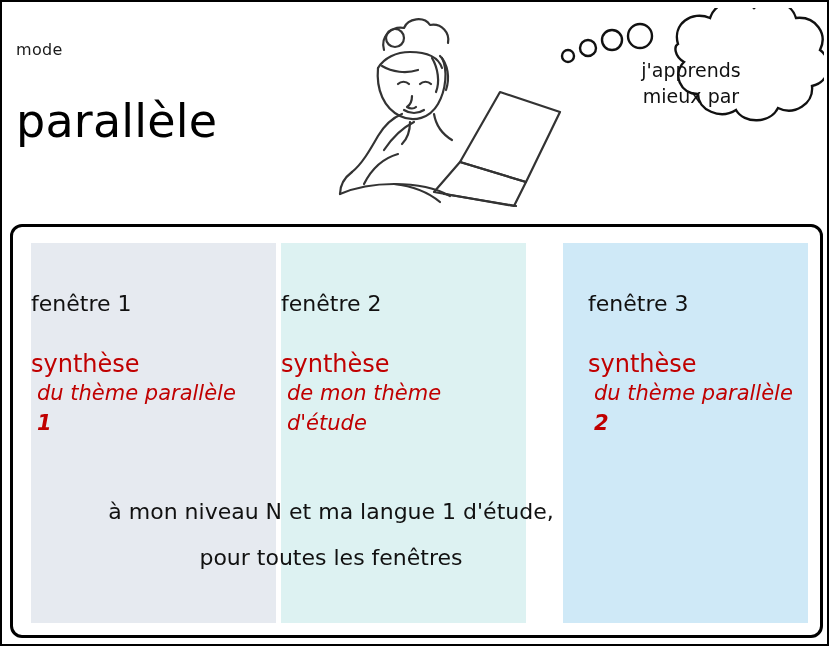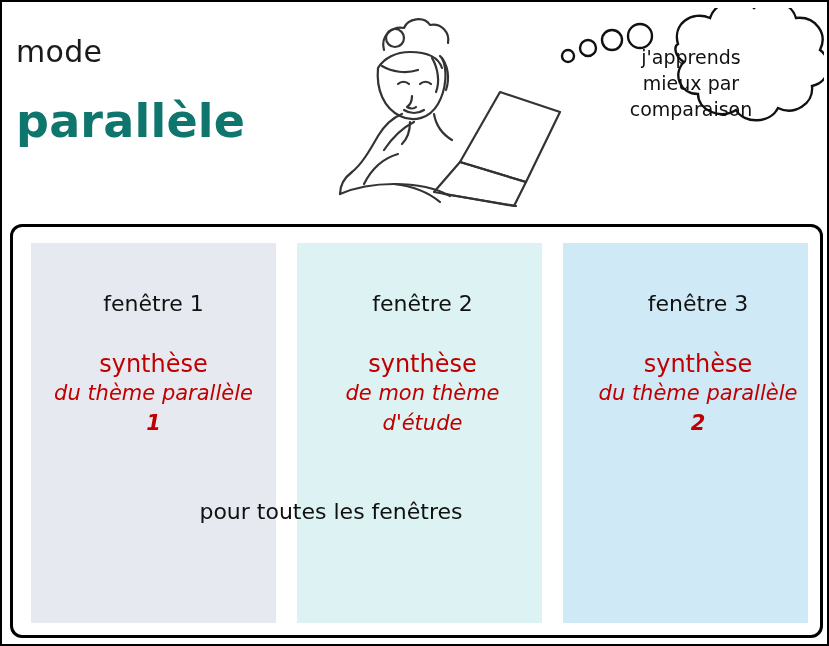--- a/index.html
+++ b/index.html
@@ -25,32 +25,32 @@
   .header {
     position: absolute;
     left: 0;
     top: 0;
     width: 829px;
     height: 222px;
   }
   .mode-label {
     position: absolute;
     left: 14px;
-    top: 32px;
-    font-size: 30px;
+    top: 38px;
+    font-size: 16px;
     color: #1a1a1a;
     letter-spacing: 0.3px;
   }
   .mode-title {
     position: absolute;
     left: 14px;
     top: 92px;
     font-size: 46px;
-    font-weight: bold;
-    color: #0f766e;
+    font-weight: normal;
+    color: #000000;
     letter-spacing: 0.2px;
   }
 
   
   .illustration {
     position: absolute;
     left: 262px;
     top: 8px;
     width: 300px;
     height: 214px;
@@ -99,24 +99,23 @@
     top: 0;
     width: 100%;
     height: 100%;
   }
   .col {
     position: absolute;
     top: 16px;
     width: 245px;
     height: 380px;
     box-sizing: border-box;
-    text-align: center;
   }
   .col-1 { left: 18px;  background: #e6eaf0; }
-  .col-2 { left: 284px; background: #ddf2f2; padding-left: 6px; }
+  .col-2 { left: 268px; background: #ddf2f2; }
   .col-3 { left: 550px; background: #cfe9f7; padding-left: 25px; }
 
   .col-head {
     margin-top: 48px;
     font-size: 22px;
     color: #111111;
   }
   .col-synth {
     margin-top: 34px;
     font-size: 24px;
@@ -200,21 +199,20 @@
         <circle cx="54" cy="32" r="10"></circle>
         <circle cx="82" cy="28" r="12"></circle>
         <path d="M120 36 c-6 -20 14 -34 32 -26 c6 -18 32 -22 44 -10 c14 -12 38 -6 42 10
                  c20 -2 32 16 24 32 c14 10 10 32 -8 36 c2 18 -18 30 -34 22
                  c-8 16 -34 16 -42 2 c-16 10 -38 0 -38 -16
                  c-18 0 -26 -20 -14 -32 c-10 -6 -10 -16 -6 -18 Z"></path>
       </svg>
       <div class="bubble-text">
         <span>j'apprends</span>
         <span>mieux par</span>
-        <span>comparaison</span>
       </div>
     </div>
   </div>
 
   <div class="panel">
     <div class="columns">
 
       <div class="col col-1">
         <div class="col-head">fenêtre 1</div>
         <div class="col-synth">synthèse</div>
@@ -238,17 +236,18 @@
         <div class="col-synth">synthèse</div>
         <div class="col-sub">
           <span>du thème parallèle</span><br>
           <b>2</b>
         </div>
       </div>
 
     </div>
 
     <div class="footer-note">
+      <span class="footer-line">à mon niveau N  et ma langue 1 d'étude,</span>
       <span class="footer-line">pour toutes les fenêtres</span>
     </div>
   </div>
 
 </div>
 
 </body></html>

